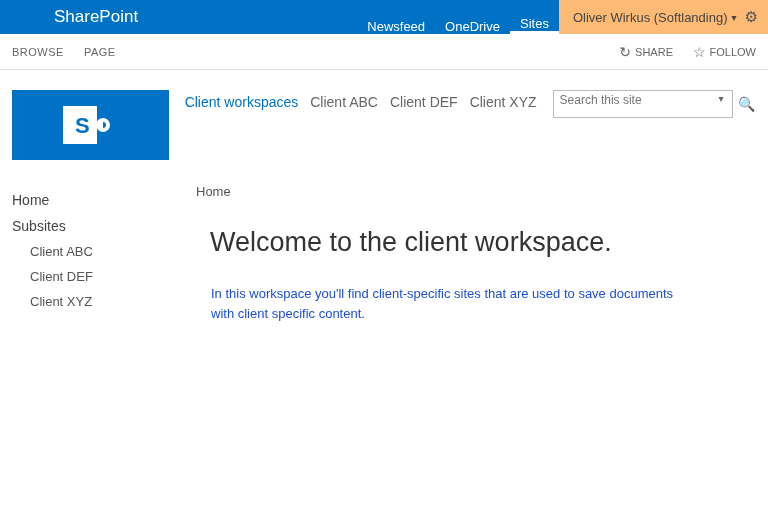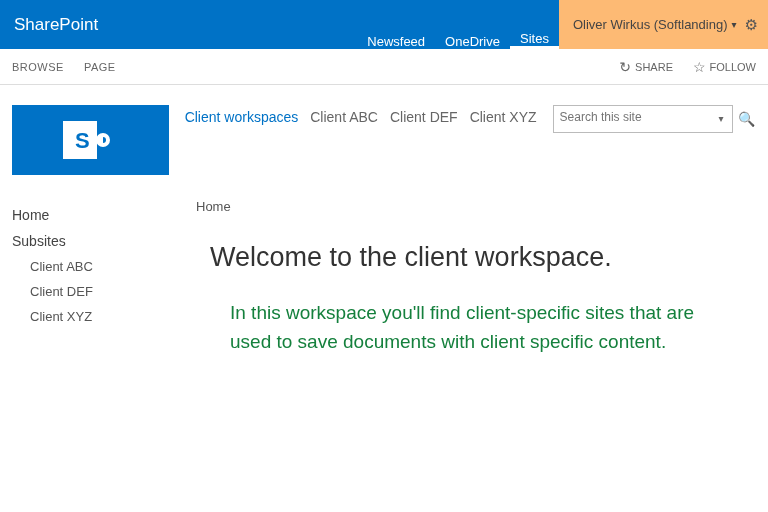--- a/index.html
+++ b/index.html
@@ -1,19 +1,19 @@
 <!DOCTYPE html>
 <html><head>
 <meta charset="utf-8">
 <style>
   * { margin: 0; padding: 0; box-sizing: border-box; font-family: "Segoe UI", Tahoma, sans-serif; }
   body { width: 768px; height: 512px; background: #fff; color: #444; overflow: hidden; }
 
   
-  .suite-bar { height: 49px; background: #0072c6; color: #fff; display: flex; align-items: stretch; font-size: 13px; }
+  .suite-bar { height: 34px; background: #0072c6; color: #fff; display: flex; align-items: stretch; font-size: 13px; padding-left: 40px; }
   .brand { padding: 0 14px; display: flex; align-items: center; font-size: 17px; }
   .spacer { flex: 1; }
   .suite-links { display: flex; align-items: flex-end; margin-top: 20px; }
   .suite-link { padding: 0 10px; display: flex; align-items: center; cursor: pointer; }
   .suite-link.active { border-bottom: 3px solid #fff; padding-bottom: 0; }
   .suite-right { display: flex; align-items: center; background: #fdba74; color: #444; padding: 0 10px 0 14px; gap: 8px; }
   .suite-user { display: flex; align-items: center; gap: 4px; cursor: pointer; }
   .caret-down { font-size: 10px; }
   .gear-icon { cursor: pointer; font-size: 15px; color: #555; }
 
@@ -27,35 +27,35 @@
   
   .header-row { display: flex; align-items: flex-start; padding: 20px 12px 12px 12px; gap: 16px; }
   .logo-tile { width: 160px; height: 70px; background: #0072c6; display: flex; align-items: center; justify-content: center; }
   .logo-wrap { display: flex; align-items: center; }
 
   .topnav { display: flex; gap: 12px; padding-top: 4px; font-size: 14px; }
   .topnav a { color: #666; text-decoration: none; cursor: pointer; white-space: nowrap; }
   .topnav a.current { color: #0072c6; }
 
   .search-wrap { display: flex; align-items: center; margin-left: auto; }
-  .search-box { width: 180px; height: 28px; border: 1px solid #bbb; display: flex; align-items: flex-end; padding: 8px 6px; background: #fff; }
+  .search-box { width: 180px; height: 28px; border: 1px solid #bbb; display: flex; align-items: flex-start; padding: 2px 6px; background: #fff; }
   .search-box input { border: none; outline: none; flex: 1; font-size: 12px; background: transparent; }
   .search-drop { font-size: 10px; color: #666; padding: 0 4px; cursor: pointer; }
   .search-go { font-size: 14px; color: #0072c6; margin-left: 6px; cursor: pointer; }
 
   
   .body-row { display: flex; padding: 12px; }
   .leftnav { width: 170px; font-size: 14px; }
   .leftnav .nav-heading { color: #444; margin: 8px 0 10px 0; cursor: pointer; }
   .leftnav .subitem { color: #555; margin: 10px 0 10px 18px; cursor: pointer; font-size: 13px; }
 
   .content { flex: 1; padding-left: 14px; }
   .crumb { font-size: 13px; color: #555; margin-bottom: 28px; }
   .page-title { font-size: 27px; font-weight: 300; color: #333; margin: 0 0 26px 14px; }
-  .page-body { font-size: 19px; color: #15803d; line-height: 1.5; max-width: 480px; margin-left: 34px; }
+  .page-body { font-size: 13px; color: #1d4ed8; line-height: 1.5; max-width: 480px; margin-left: 15px; }
 
   svg.share-logo { display: block; }
 </style>
 </head>
 <body>
 
 <div class="suite-bar">
   <div class="brand">SharePoint</div>
   <div class="spacer"></div>
   <div class="suite-links">

